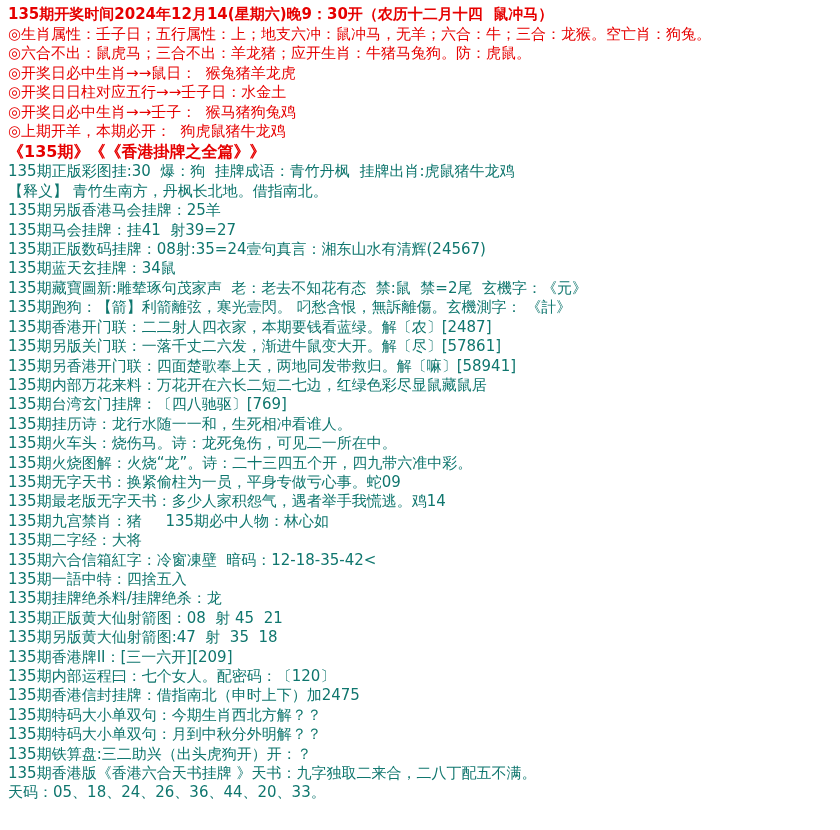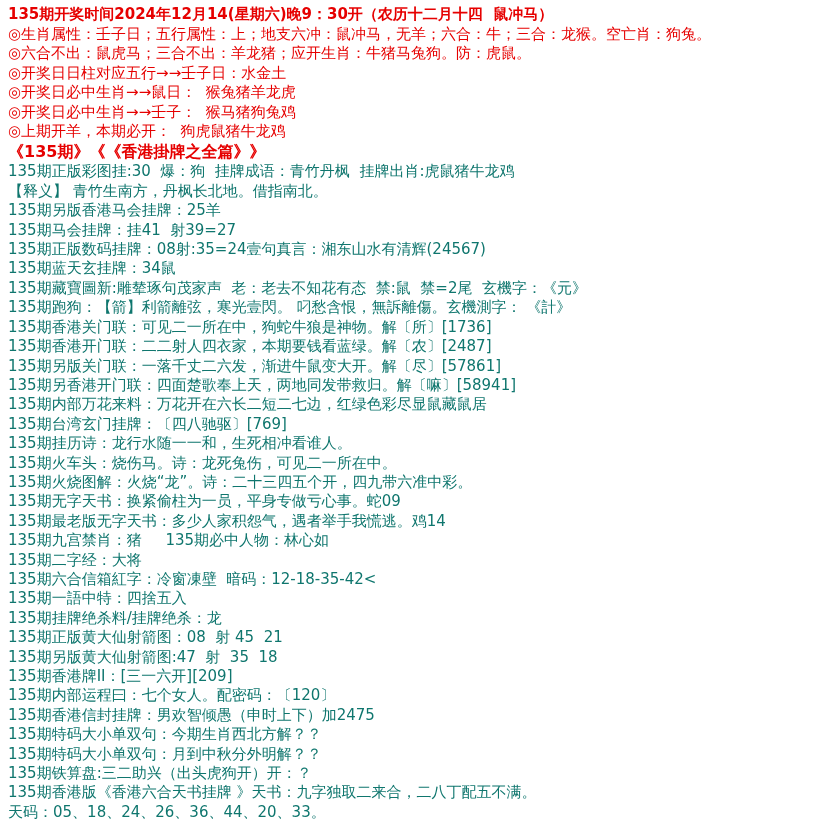--- a/index.html
+++ b/index.html
@@ -43,58 +43,57 @@
 </head>
 <body>
 
 <div class="page">
 
   <div class="line head-line red">135期开奖时间2024年12月14(星期六)晚9：30开（农历十二月十四  鼠冲马）</div>
 
   <div>
     <div class="line red">◎生肖属性：壬子日；五行属性：上；地支六冲：鼠冲马，无羊；六合：牛；三合：龙猴。空亡肖：狗兔。</div>
     <div class="line red">◎六合不出：鼠虎马；三合不出：羊龙猪；应开生肖：牛猪马兔狗。防：虎鼠。</div>
+    <div class="line red">◎开奖日必中生肖→→鼠日：  猴兔猪羊龙虎</div>
     <div class="line red">◎开奖日日柱对应五行→→壬子日：水金土</div>
-    <div class="line red">◎开奖日必中生肖→→鼠日：  猴兔猪羊龙虎</div>
     <div class="line red">◎开奖日必中生肖→→壬子：  猴马猪狗兔鸡</div>
     <div class="line red">◎上期开羊，本期必开：  狗虎鼠猪牛龙鸡</div>
   </div>
 
   <div class="line title-line red">《135期》《《香港掛牌之全篇》》</div>
 
   <div>
     <div class="line black">135期正版彩图挂:30  爆：狗  挂牌成语：青竹丹枫  挂牌出肖:虎鼠猪牛龙鸡</div>
     <div class="line black">【释义】 青竹生南方，丹枫长北地。借指南北。</div>
     <div class="line black">135期另版香港马会挂牌：25羊</div>
     <div class="line black">135期马会挂牌：挂41  射39=27</div>
     <div class="line black">135期正版数码挂牌：08射:35=24壹句真言：湘东山水有清辉(24567)</div>
     <div class="line black">135期蓝天玄挂牌：34鼠</div>
     <div class="line black">135期藏寶圖新:雕辇琢句茂家声  老：老去不知花有态  禁:鼠  禁=2尾  玄機字：《元》</div>
     <div class="line black">135期跑狗：【箭】利箭離弦，寒光壹閃。 叼愁含恨，無訴離傷。玄機測字： 《計》</div>
-    <div class="line black">135期香港关门联：可见二一所在中，狗蛇牛狼是神物。解〔所〕[1736]</div>
     <div class="line black">135期香港开门联：二二射人四衣家，本期要钱看蓝绿。解〔农〕[2487]</div>
     <div class="line black">135期另版关门联：一落千丈二六发，渐进牛鼠变大开。解〔尽〕[57861]</div>
     <div class="line black">135期另香港开门联：四面楚歌奉上天，两地同发带救归。解〔嘛〕[58941]</div>
     <div class="line black">135期内部万花来料：万花开在六长二短二七边，红绿色彩尽显鼠藏鼠居</div>
     <div class="line black">135期台湾玄门挂牌：〔四八驰驱〕[769]</div>
     <div class="line black">135期挂历诗：龙行水随一一和，生死相冲看谁人。</div>
     <div class="line black">135期火车头：烧伤马。诗：龙死兔伤，可见二一所在中。</div>
     <div class="line black">135期火烧图解：火烧“龙”。诗：二十三四五个开，四九带六准中彩。</div>
     <div class="line black">135期无字天书：换紧偷柱为一员，平身专做亏心事。蛇09</div>
     <div class="line black">135期最老版无字天书：多少人家积怨气，遇者举手我慌逃。鸡14</div>
     <div class="line black">135期九宫禁肖：猪     135期必中人物：林心如</div>
     <div class="line black">135期二字经：大将</div>
     <div class="line black">135期六合信箱紅字：冷窗凍壁  暗码：12-18-35-42&lt;</div>
     <div class="line black">135期一語中特：四捨五入</div>
     <div class="line black">135期挂牌绝杀料/挂牌绝杀：龙</div>
     <div class="line black">135期正版黄大仙射箭图：08  射 45  21</div>
     <div class="line black">135期另版黄大仙射箭图:47  射  35  18</div>
     <div class="line black">135期香港牌II：[三一六开][209]</div>
     <div class="line black">135期内部运程曰：七个女人。配密码：〔120〕</div>
-    <div class="line black">135期香港信封挂牌：男欢智倾愚（申时上下）加2475</div>
+    <div class="line black">135期香港信封挂牌：借指南北（申时上下）加2475</div>
     <div class="line black">135期特码大小单双句：今期生肖西北方解？？</div>
     <div class="line black">135期特码大小单双句：月到中秋分外明解？？</div>
     <div class="line black">135期铁算盘:三二助兴（出头虎狗开）开：？</div>
     <div class="line black">135期香港版《香港六合天书挂牌 》天书：九字独取二来合，二八丁配五不满。</div>
     <div class="line black">天码：05、18、24、26、36、44、20、33。</div>
 
     <div class="line black"></div>
   </div>
 
 </div>

